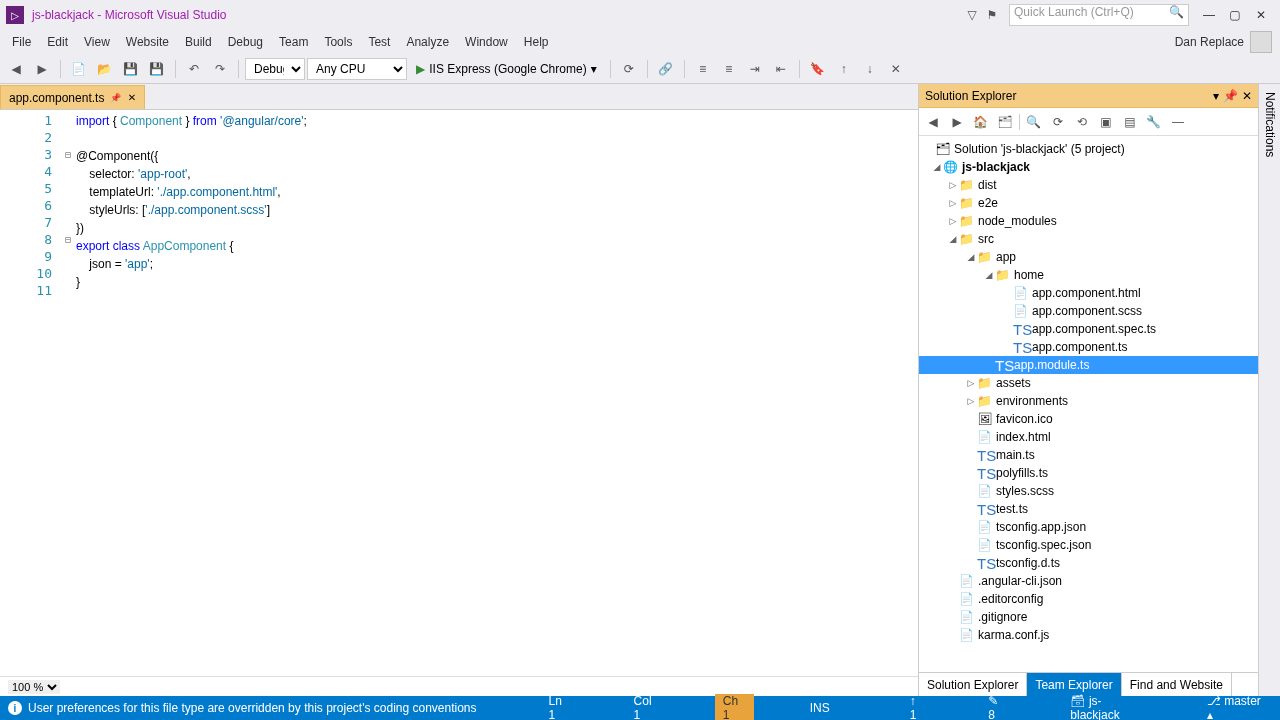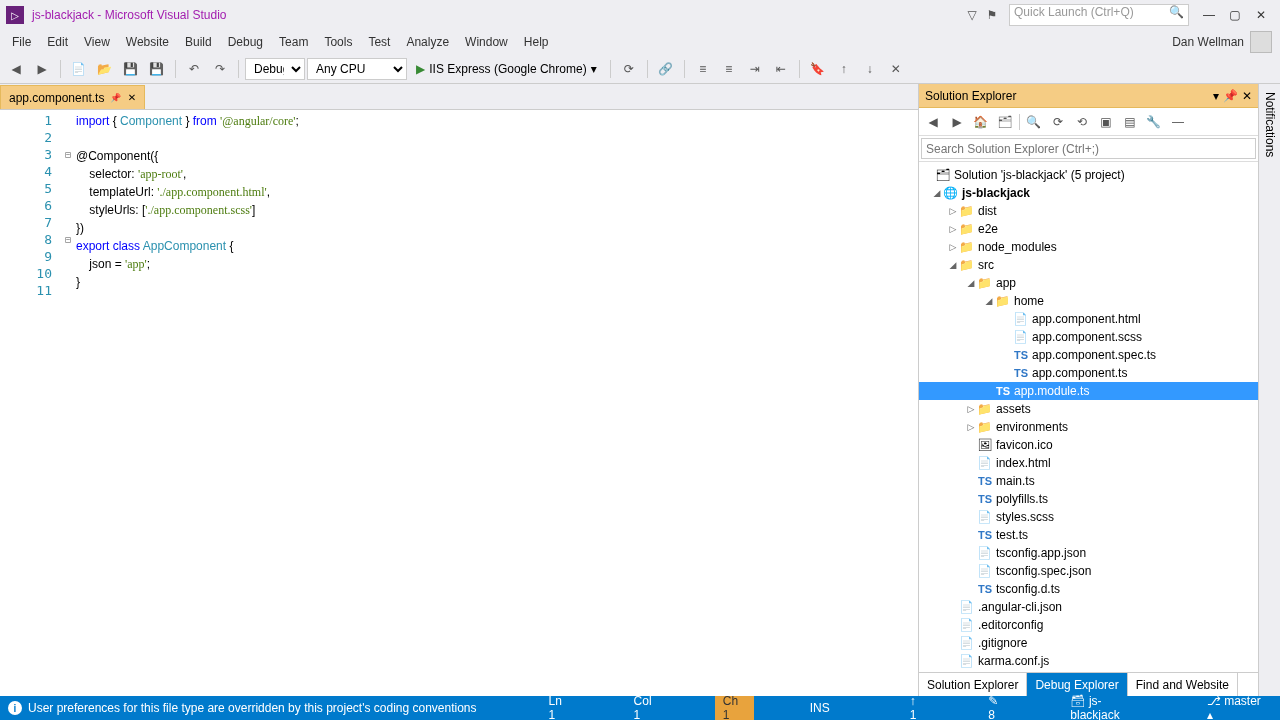--- a/index.html
+++ b/index.html
@@ -34,42 +34,42 @@
 
 .editor-area { flex: 1; display: flex; flex-direction: column; min-width: 0; background: white; }
 .tabs { height: 26px; background: #eeeef2; display: flex; align-items: flex-end; border-bottom: 1px solid #ccc; }
 .tab { background: #f5cc84; height: 24px; padding: 0 8px; display: flex; align-items: center; gap: 6px; border: 1px solid #e5b95c; border-bottom: none; }
 .tab .close { cursor: pointer; font-size: 10px; }
 .tab .pin { font-size: 9px; }
 .editor-body { flex: 1; display: flex; background: white; position: relative; }
 .gutter { width: 60px; background: white; text-align: right; padding-right: 8px; color: #2b91af; font-family: Consolas, monospace; font-size: 13px; line-height: 17px; padding-top: 2px; }
 .code { flex: 1; font-family: Consolas, monospace; font-size: 13px; line-height: 17px; padding-top: 2px; white-space: pre; color: #000; }
 .kw { color: #0000ff; }
-.str { color: #4d7c0f; font-family: Liberation Serif, serif; }
+.str { color: #0369a1; }
 .type { color: #2b91af; }
 .fold { width: 16px; font-family: Consolas, monospace; font-size: 10px; line-height: 17px; text-align: center; color: #888; padding-top: 2px; }
 .editor-footer { height: 20px; border-top: 1px solid #ddd; display: flex; align-items: center; padding: 0 8px; }
 .editor-footer select { border: none; font-size: 11px; }
 
 
 .solution-panel { width: 340px; border-left: 1px solid #ccc; display: flex; flex-direction: column; background: white; }
 .panel-title { background: #f5cc84; height: 24px; display: flex; align-items: center; padding: 0 6px; justify-content: space-between; border-bottom: 1px solid #e5b95c; }
 .panel-title .icons { display: flex; gap: 4px; }
 .panel-toolbar { height: 28px; display: flex; align-items: center; padding: 0 4px; gap: 4px; border-bottom: 1px solid #ddd; }
 .panel-toolbar .tb-icon { width: 20px; height: 20px; display: flex; align-items: center; justify-content: center; color: #555; cursor: pointer; }
 .panel-search { height: 26px; border-bottom: 1px solid #ddd; padding: 2px; }
 .panel-search input { width: 100%; height: 100%; border: 1px solid #ccc; padding: 0 4px; }
 .tree { flex: 1; overflow-y: auto; padding: 4px 0; }
 .tree-node { display: flex; align-items: center; height: 18px; cursor: pointer; padding-right: 4px; }
 .tree-node.selected { background: #3399ff; color: white; }
 .tree-node .expand { width: 12px; text-align: center; font-size: 9px; color: #666; }
 .tree-node .ficon { width: 16px; text-align: center; margin-right: 3px; }
 .tree-node .label { white-space: nowrap; }
 .folder-ic { color: #dcb67a; }
-.ts-ic { color: #3178c6; font-size: 11px; font-weight: bold; }
+.ts-ic { color: #3178c6; font-size: 15px; font-weight: normal; }
 .bold { font-weight: bold; }
 .panel-tabs { height: 24px; display: flex; border-top: 1px solid #ccc; }
 .panel-tab { padding: 0 8px; display: flex; align-items: center; cursor: pointer; border-right: 1px solid #ccc; }
 .panel-tab.active { background: #007acc; color: white; }
 
 
 .right-sidebar { width: 22px; background: #eeeef2; border-left: 1px solid #ccc; display: flex; flex-direction: column; align-items: center; }
 .right-sidebar .vtab { writing-mode: vertical-rl; padding: 8px 2px; cursor: pointer; background: #eeeef2; }
 
 
@@ -105,21 +105,21 @@
   <div class="menu-item">Website</div>
   <div class="menu-item">Build</div>
   <div class="menu-item">Debug</div>
   <div class="menu-item">Team</div>
   <div class="menu-item">Tools</div>
   <div class="menu-item">Test</div>
   <div class="menu-item">Analyze</div>
   <div class="menu-item">Window</div>
   <div class="menu-item">Help</div>
   <div class="user">
-    <span>Dan Wellman</span>
+    <span>Dan Replace</span>
     <div class="avatar"></div>
   </div>
 </div>
 
 <div class="toolbar">
   <div class="tb-btn">◀</div>
   <div class="tb-btn">▶</div>
   <div class="tb-sep"></div>
   <div class="tb-btn">📄</div>
   <div class="tb-btn">📂</div>
@@ -167,20 +167,23 @@
       <div class="code"><span class="kw">import</span><span> { </span><span class="type">Component</span><span> } </span><span class="kw">from</span><span> </span><span class="str">'@angular/core'</span><span>;</span>
 <br><span>@Component({</span>
 <span>    selector: </span><span class="str">'app-root'</span><span>,</span>
 <span>    templateUrl: </span><span class="str">'./app.component.html'</span><span>,</span>
 <span>    styleUrls: [</span><span class="str">'./app.component.scss'</span><span>]</span>
 <span>})</span>
 <span class="kw">export</span><span> </span><span class="kw">class</span><span> </span><span class="type">AppComponent</span><span> {</span>
 <span>    json = </span><span class="str">'app'</span><span>;</span>
 <span>}</span>
 </div>
+    </div>
+    <div class="editor-footer">
+      <select><option>100 %</option></select>
     </div>
   </div>
 
   <div class="solution-panel">
     <div class="panel-title">
       <span>Solution Explorer</span>
       <div class="icons">
         <span>▾</span>
         <span>📌</span>
         <span>✕</span>
@@ -193,23 +196,20 @@
       <div class="tb-icon">🗂</div>
       <div style="width:1px;height:16px;background:#ccc"></div>
       <div class="tb-icon">🔍</div>
       <div class="tb-icon">⟳</div>
       <div class="tb-icon">⟲</div>
       <div class="tb-icon">▣</div>
       <div class="tb-icon">▤</div>
       <div class="tb-icon">🔧</div>
       <div class="tb-icon">—</div>
     </div>
-    <div class="panel-search">
-      <input placeholder="Search Solution Explorer (Ctrl+;)" style="">
-    </div>
     <div class="tree">
       <div class="tree-node" style="padding-left:4px">
           <span class="expand"></span>
           <span class="ficon">🗂</span>
           <span class="label">Solution 'js-blackjack' (5 project)</span>
         </div>
       <div class="tree-node" style="padding-left:12px">
           <span class="expand">◢</span>
           <span class="ficon">🌐</span>
           <span class="label bold">js-blackjack</span>
@@ -322,21 +322,21 @@
           <span class="ficon">📄</span>
           <span class="label">.gitignore</span>
         </div>
       <div class="tree-node" style="padding-left:40px">
           <span class="ficon">📄</span>
           <span class="label">karma.conf.js</span>
         </div>
     </div>
     <div class="panel-tabs">
       <div class="panel-tab">Solution Explorer</div>
-      <div class="panel-tab active">Debug Explorer</div>
+      <div class="panel-tab active">Team Explorer</div>
       <div class="panel-tab">Find and Website</div>
     </div>
   </div>
 
   <div class="right-sidebar">
     <div class="vtab">Notifications</div>
   </div>
 </div>
 
 <div class="statusbar">

